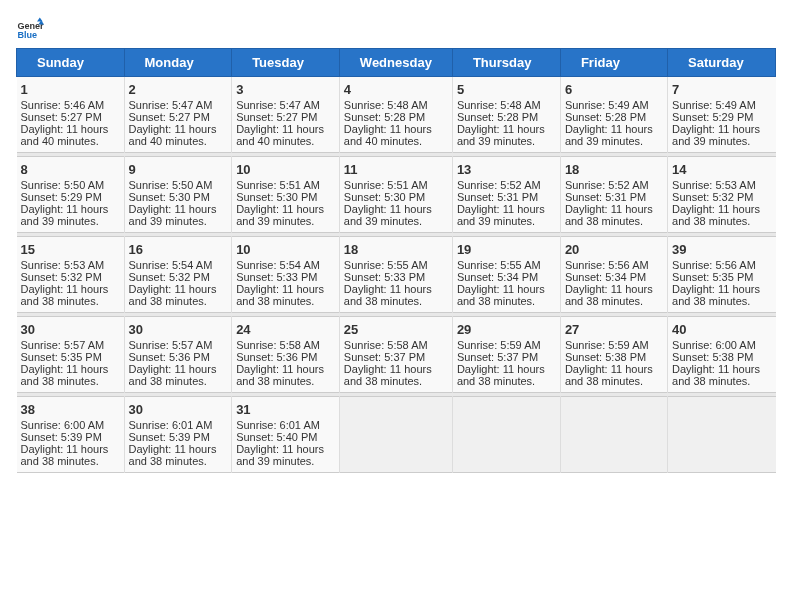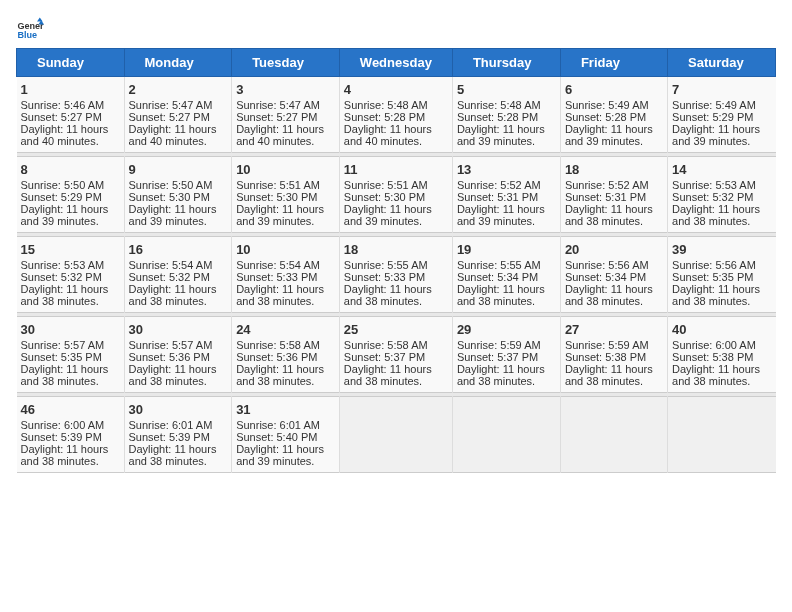--- a/index.html
+++ b/index.html
@@ -241,21 +241,21 @@
         <td>
           <span class="day-num">40</span>
           <div>Sunrise: 6:00 AM<br>Sunset: 5:38 PM<br>Daylight: 11 hours and 38 minutes.</div>
         </td>
       </tr>
       <tr class="row-separator">
         <td colspan="7" style="padding: 0px; background: rgb(232, 232, 232); height: 3px;"></td>
       </tr>
       <tr>
         <td>
-          <span class="day-num">46</span>
+          <span class="day-num">38</span>
           <div>Sunrise: 6:00 AM<br>Sunset: 5:39 PM<br>Daylight: 11 hours and 38 minutes.</div>
         </td>
         <td>
           <span class="day-num">30</span>
           <div>Sunrise: 6:01 AM<br>Sunset: 5:39 PM<br>Daylight: 11 hours and 38 minutes.</div>
         </td>
         <td>
           <span class="day-num">31</span>
           <div>Sunrise: 6:01 AM<br>Sunset: 5:40 PM<br>Daylight: 11 hours and 39 minutes.</div>
         </td>

